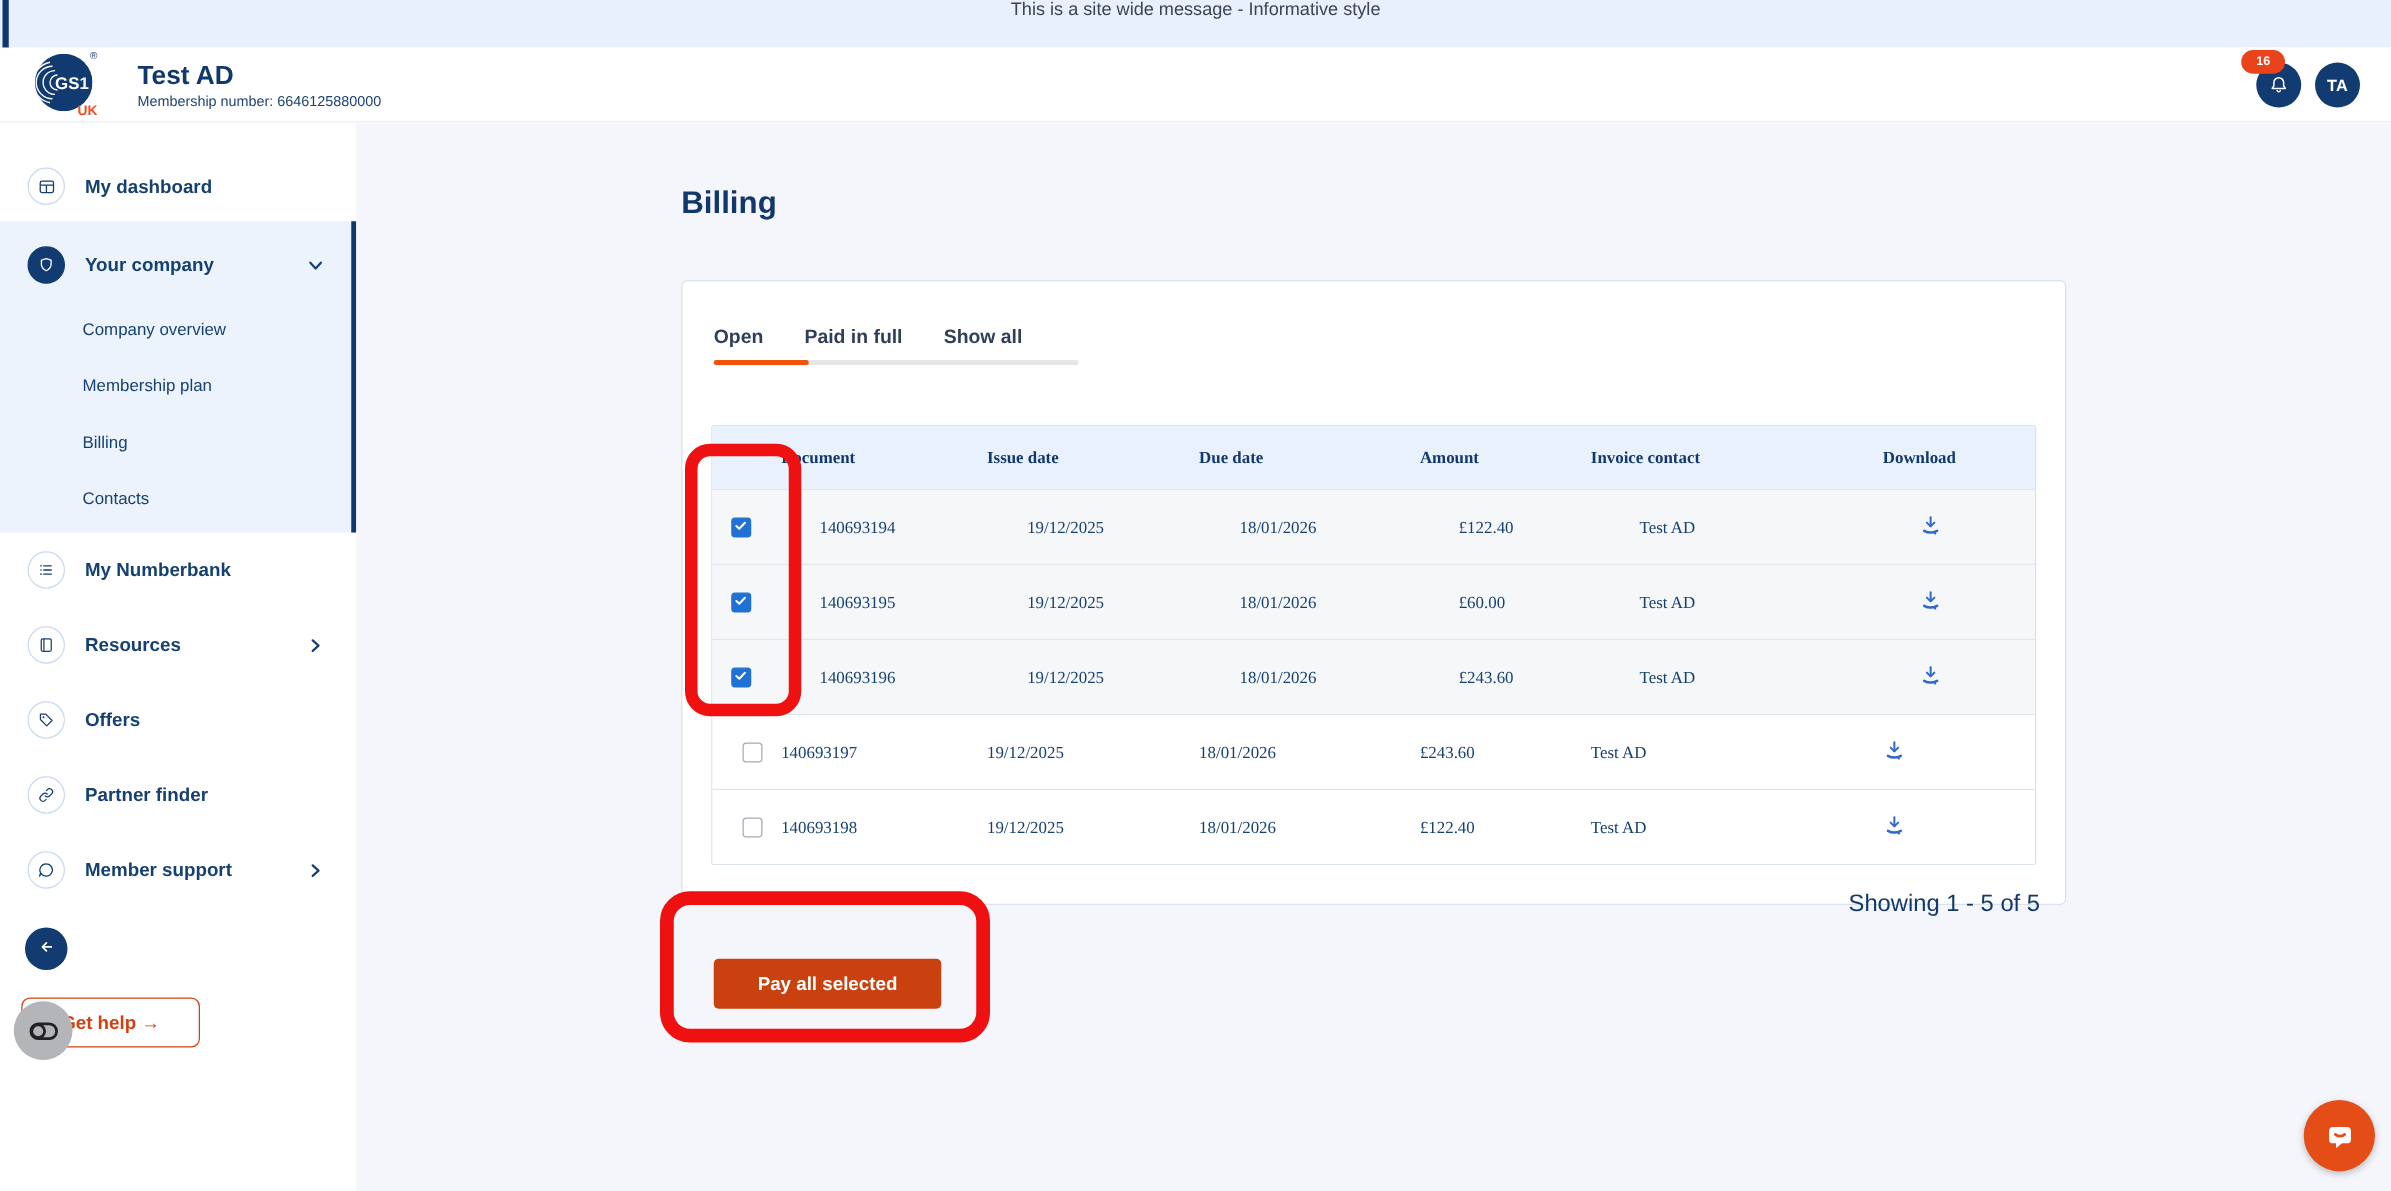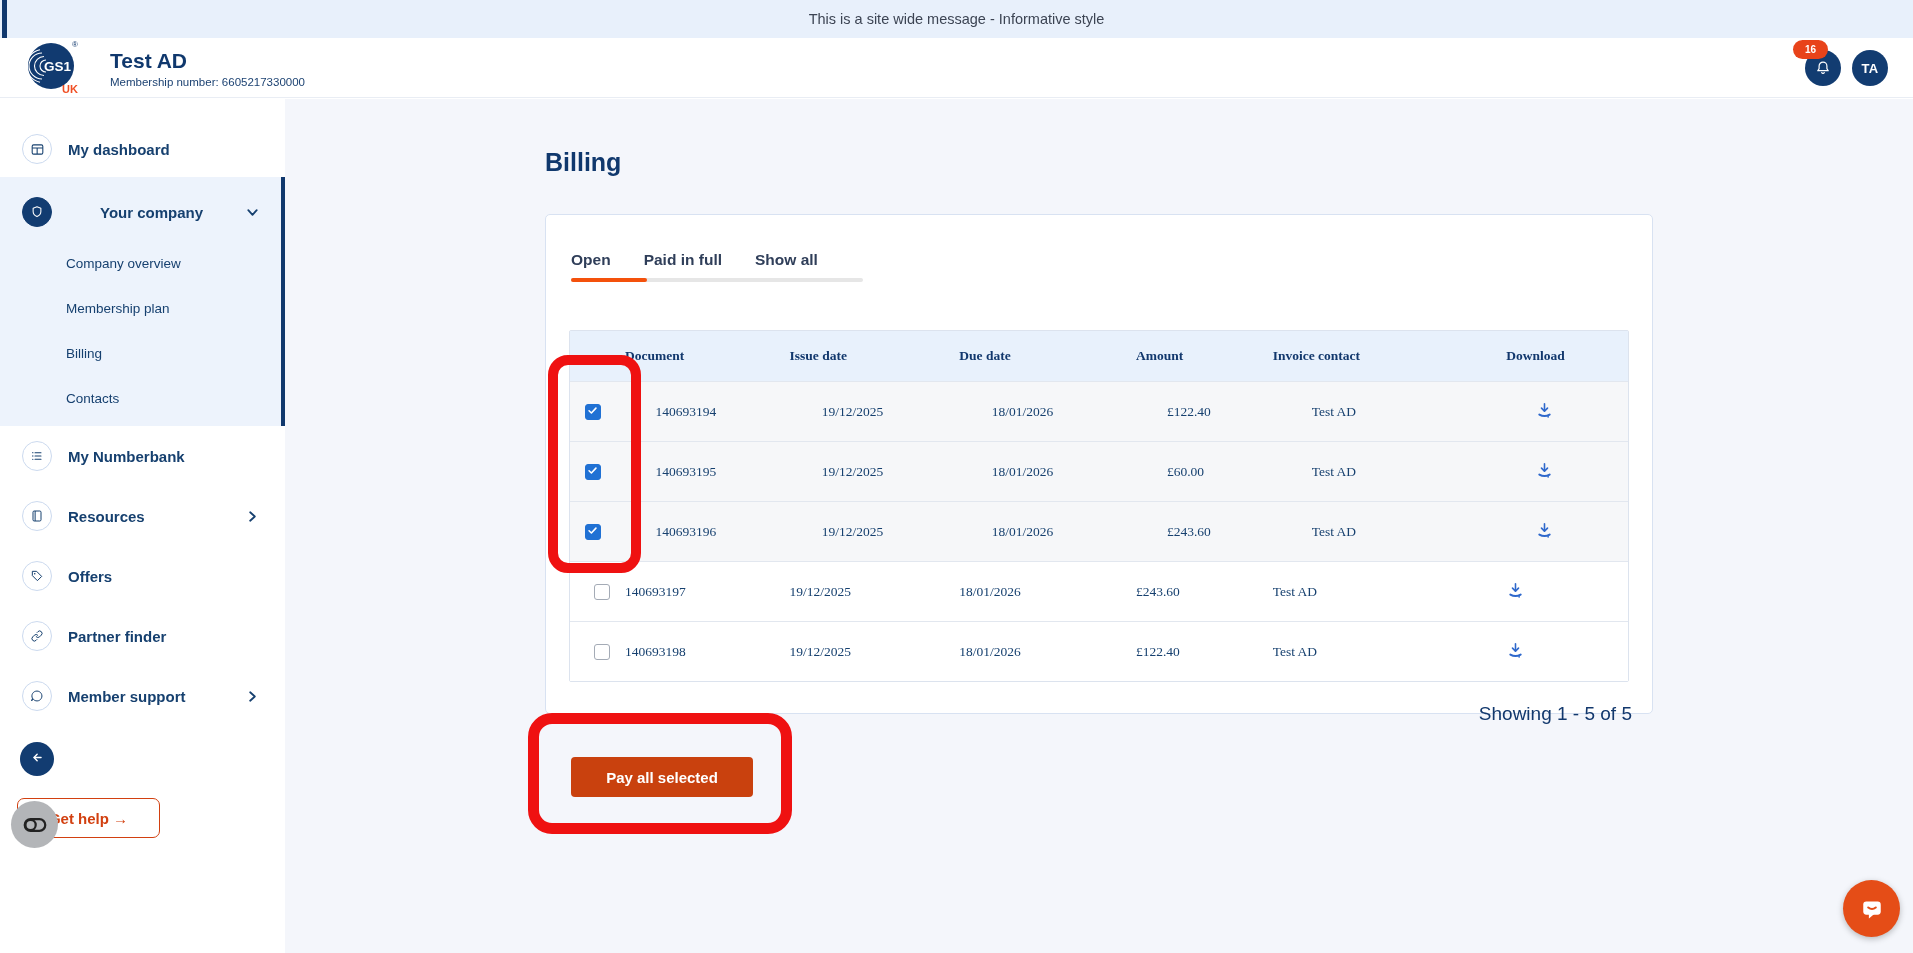--- a/index.html
+++ b/index.html
@@ -2,21 +2,21 @@
 <html><head>
 <meta charset="utf-8">
 <style>
   * { margin:0; padding:0; box-sizing:border-box; }
   body { font-family:"Liberation Sans", sans-serif; background:#fff; }
   .screen { position:relative; width:1913px; height:953px; overflow:hidden; background:#fff;
             font-family:"Liberation Sans", sans-serif; color:#16406f; }
 
   
   .banner { position:absolute; left:0; top:0; width:1913px; height:38px; background:#e8f0fb;
-            display:flex; align-items:center; justify-content:center; font-size:14.5px; color:#3c4453; }
+            display:flex; align-items:flex-start; justify-content:center; font-size:14.5px; color:#3c4453; }
   .banner-accent { position:absolute; left:2px; top:0; width:5px; height:42px; background:#10386d; }
 
   
   .header { position:absolute; left:0; top:38px; width:1913px; height:60px; background:#fff;
             border-bottom:1px solid #e9edf4; }
   .logo-wrap { position:absolute; left:28px; top:5px; width:60px; height:52px; }
   .logo-circle { position:absolute; left:0; top:0; }
   .logo-reg { position:absolute; left:44px; top:-3px; font-size:8px; color:#10386d; }
   .logo-uk { position:absolute; left:34px; top:40px; font-size:11px; font-weight:bold; color:#f04e23; }
   .company-name { position:absolute; left:110px; top:11px; font-size:21px; font-weight:bold; color:#10386d; }
@@ -33,35 +33,35 @@
   .sidebar { position:absolute; left:0; top:99px; width:285px; height:854px; background:#fff; padding-top:22px; }
   .nav-item { position:relative; height:56px; display:flex; align-items:center; padding-left:22px; cursor:pointer; }
   .nav-item.tall { height:60px; }
   .icon-circle { width:30px; height:30px; border-radius:50%; border:1px solid #ccdaef; background:#fff;
                  display:flex; align-items:center; justify-content:center; flex:0 0 30px; }
   .icon-circle.filled { background:#123c71; border-color:#123c71; }
   .nav-label { margin-left:16px; font-size:15px; font-weight:bold; color:#16406f; }
   .nav-chevron { position:absolute; right:25px; display:flex; }
   .nav-group { position:relative; background:#edf3fc; padding-top:6px; padding-bottom:5px; }
   .nav-group::after { content:""; position:absolute; right:0; top:0; bottom:0; width:4px; background:#10386d; }
-  .nav-group .parent { height:58px;gap:32px; }
+  .nav-group .parent { height:58px; }
   .sub-item { height:45px; display:flex; align-items:center; padding-left:66px; font-size:13.5px;
               color:#16406f; cursor:pointer; }
   .collapse-btn { margin:16px 0 0 20px; width:34px; height:34px; border-radius:50%; background:#123c71;
                   display:flex; align-items:center; justify-content:center; cursor:pointer; border:none; }
   .get-help { position:absolute; left:17px; top:798px; width:143px; height:40px; background:#fff;
               border:1.5px solid #d24010; border-radius:7px; color:#d24010; font-size:15px; font-weight:bold;
               display:flex; align-items:center; justify-content:center; cursor:pointer; }
   .widget-circle { position:absolute; left:11px; top:801px; width:47px; height:47px; border-radius:50%;
                    background:#b3b5b8; display:flex; align-items:center; justify-content:center; cursor:pointer; }
 
   
   .main-bg { position:absolute; left:285px; top:99px; width:1628px; height:854px; background:#f4f6fb; }
   .page-title { position:absolute; left:545px; top:148px; font-size:25px; font-weight:bold; color:#10386d; }
-  .card { position:absolute; left:545px; top:214px; width:1108px; height:500px; background:#fff;
+  .card { position:absolute; left:545px; top:224px; width:1108px; height:500px; background:#fff;
           border:1px solid #d8e2f2; border-radius:5px; }
 
   .tabs { position:absolute; left:25px; top:36px; display:flex; }
   .tab { font-size:15.5px; font-weight:bold; color:#2f3e59; margin-right:33px; cursor:pointer; }
   .tab-track { position:absolute; left:25px; top:63px; width:292px; height:4px; background:#e6e6e6; border-radius:2px; }
   .tab-track-active { position:absolute; left:0; top:0; width:76px; height:4px; background:#f4510c; border-radius:2px; }
 
   .table { position:absolute; left:23px; top:115px; width:1060px; border:1px solid #dce3ee; border-radius:2px;font-family:Liberation Serif, serif; }
   .thead { display:flex; height:50px; background:#e8f1fc; align-items:center; }
   .trow { display:flex; height:60px; align-items:center; background:#fff; border-top:1px solid #e2e7ef; }
@@ -112,21 +112,21 @@
         <path d="M18 17 A6 6 0 0 0 18 29" fill="none" stroke="#fff" stroke-width="1.1"></path>
         <path d="M16 13.5 A9.5 9.5 0 0 0 16 32.5" fill="none" stroke="#fff" stroke-width="1.1"></path>
         <path d="M14 10 A13 13 0 0 0 14 36" fill="none" stroke="#fff" stroke-width="1.1"></path>
         <path d="M12 6.8 A16.5 16.5 0 0 0 12 39.2" fill="none" stroke="#fff" stroke-width="1.1"></path>
         <text x="16" y="28" font-size="13.5" font-weight="bold" fill="#fff" font-family="Liberation Sans, sans-serif">GS1</text>
       </svg>
       <span class="logo-reg">®</span>
       <span class="logo-uk">UK</span>
     </div>
     <div class="company-name">Test AD</div>
-    <div class="membership">Membership number: 6605217330000</div>
+    <div class="membership">Membership number: 6646125880000</div>
     <div class="hdr-circle bell-btn">
       <svg width="18" height="18" viewBox="0 0 24 24">
         <path d="M12 4.2a5.2 5.2 0 0 0-5.2 5.2v3.4L5 15.6h14l-1.8-2.8V9.4A5.2 5.2 0 0 0 12 4.2z" fill="none" stroke="#fff" stroke-width="1.6" stroke-linejoin="round"></path>
         <path d="M10.3 18a1.8 1.8 0 0 0 3.4 0" fill="none" stroke="#fff" stroke-width="1.6" stroke-linecap="round"></path>
       </svg>
     </div>
     <div class="badge">16</div>
     <div class="hdr-circle avatar">TA</div>
   </div>
 

